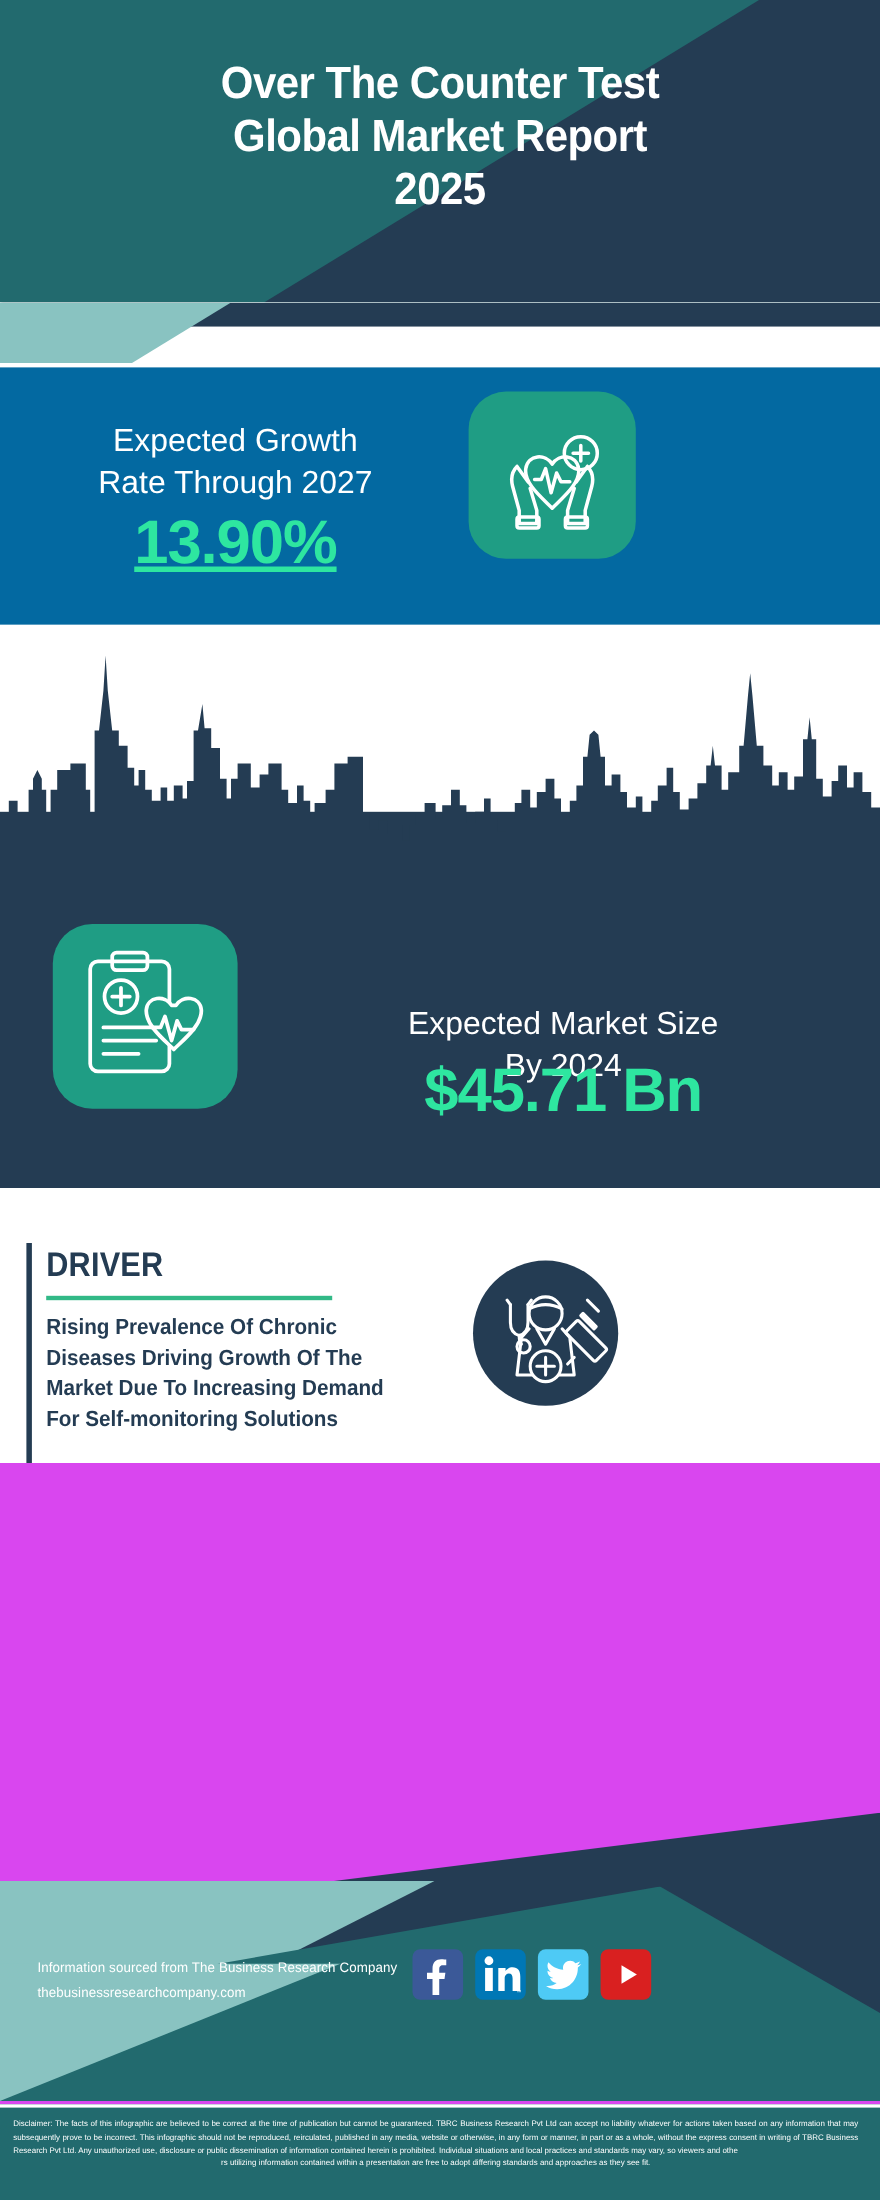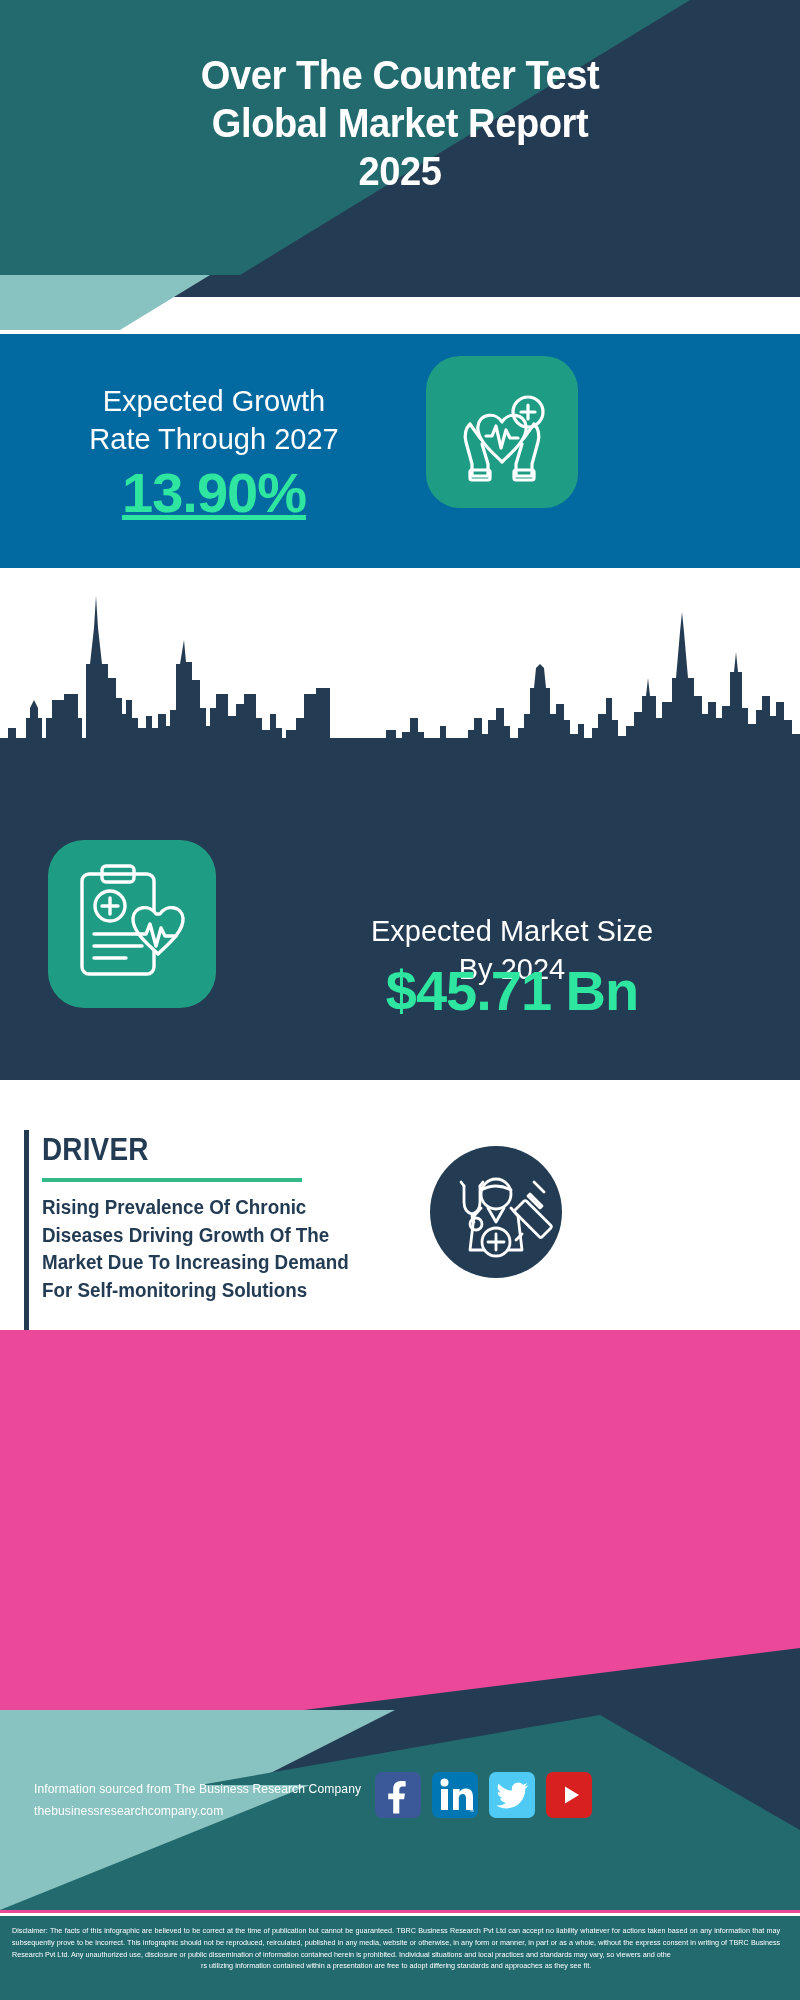--- a/index.html
+++ b/index.html
@@ -105,21 +105,21 @@
     line-height:1.38;
     transform:scaleX(0.94); transform-origin:left top;
   }
   .info-circle {
     position:absolute;
     background:#243c53;
     border-radius:50%;
   }
 
   
-  .footer { position:absolute; left:0; top:1330px; width:800px; height:670px; background:#ec4899; overflow:hidden; }
+  .footer { position:absolute; left:0; top:1330px; width:800px; height:670px; background:#d946ef; overflow:hidden; }
   .f-navy {
     position:absolute; left:0; top:0; width:800px; height:580px; background:#243c53;
     clip-path: polygon(0 418px, 800px 318px, 800px 580px, 0 580px);
   }
   .f-lightteal {
     position:absolute; left:0; top:0; width:800px; height:580px; background:#89c3c1;
     clip-path: polygon(0 380px, 395px 380px, 0 580px);
   }
   .f-teal {
     position:absolute; left:0; top:0; width:800px; height:580px; background:#226a6e;

